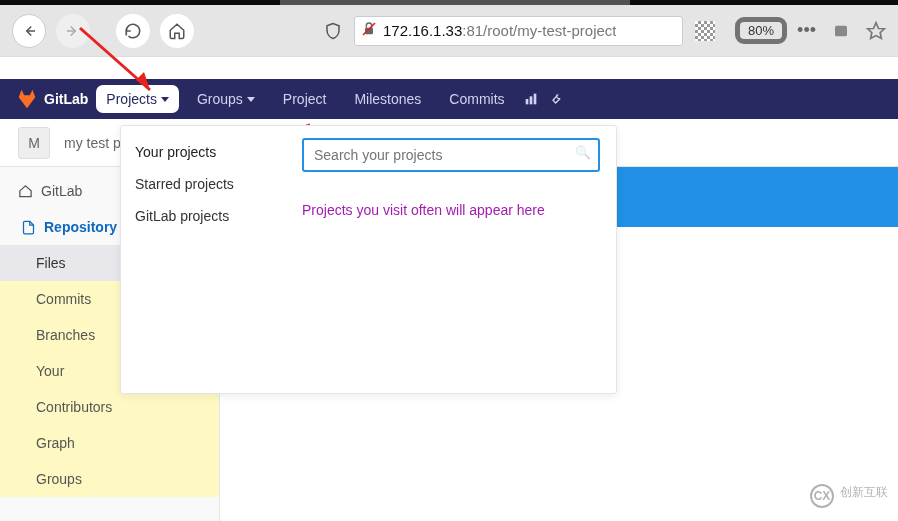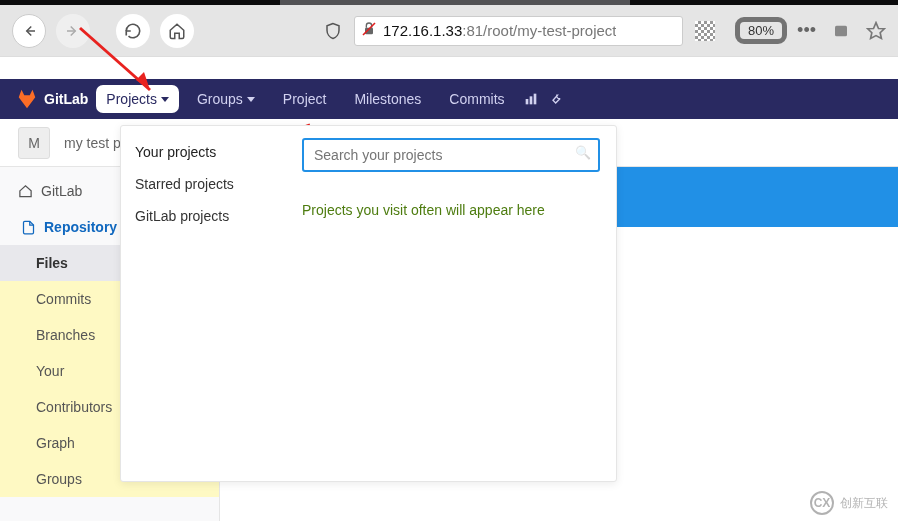--- a/index.html
+++ b/index.html
@@ -30,51 +30,51 @@
     .fox-icon { color: #fc6d26; }
     .topnav-item { cursor: pointer; display: flex; align-items: center; gap: 4px; padding: 6px 10px; border-radius: 7px; }
     .topnav-item.active { background: #fff; color: #292961; font-weight: 500; }
     .chev-down { width: 0; height: 0; border-left: 4px solid transparent; border-right: 4px solid transparent; border-top: 5px solid currentColor; display: inline-block; }
     
     
     .crumb-row { height: 48px; display: flex; align-items: center; padding: 0 18px; gap: 14px; color: #666; font-size: 14px; border-bottom: 1px solid #e5e5e5; background: #fff; }
     .proj-avatar { width: 32px; height: 32px; background: #eee; border: 1px solid #ddd; display: flex; align-items: center; justify-content: center; color: #666; font-weight: 500; border-radius: 3px; }
     
     
-    .projects-dropdown { position: absolute; top: 125px; left: 120px; width: 497px; height: 357px; background: #fff; border: 1px solid #e5e5e5; border-radius: 3px; box-shadow: 0 2px 8px rgba(0,0,0,.08); display: flex; z-index: 100; }
+    .projects-dropdown { position: absolute; top: 125px; left: 120px; width: 497px; height: 269px; background: #fff; border: 1px solid #e5e5e5; border-radius: 3px; box-shadow: 0 2px 8px rgba(0,0,0,.08); display: flex; z-index: 100; }
     .dd-left { width: 165px; border-right: 1px solid #fff; padding: 10px 0; }
     .dd-left-item { padding: 8px 14px; font-size: 14px; color: #333; cursor: pointer; }
     .dd-left-item:first-child { color: #222; }
     .dd-right { flex: 1; padding: 12px 16px; }
     .dd-search { width: 100%; border: 2px solid #2190e6; border-radius: 3px; height: 34px; padding: 0 30px 0 10px; font-size: 14px; color: #333; position: relative; }
     .dd-search-wrap { position: relative; margin-bottom: 14px; }
     .dd-search-wrap::after { content: "🔍"; position: absolute; right: 8px; top: 7px; font-size: 13px; opacity: 0.25; }
     .dd-heading { font-weight: 600; font-size: 14px; color: #333; margin-bottom: 6px; }
-    .dd-empty { font-size: 14px; color: #4d7c0f; margin-top: 30px; }
+    .dd-empty { font-size: 14px; color: #a21caf; margin-top: 30px; }
     
     
     .page-body { display: flex; height: calc(521px - 52px - 5px - 40px - 48px); }
     .sidebar { width: 220px; background: #f9f9fa; border-right: 1px solid #e5e5e5; padding-top: 6px; }
     .sb-item { display: flex; align-items: center; gap: 8px; padding: 10px 18px; font-size: 14px; color: #555; cursor: pointer; }
     .sb-item.l2 { padding-left: 36px; }
     .sb-item.top-level.active { color: #1068bf; font-weight: 600; border-left: 3px solid transparent; }
-    .sb-item.l2.active { background: #e8e8ec; color: #333; font-weight: 700; }
+    .sb-item.l2.active { background: #e8e8ec; color: #333; font-weight: 400; }
     .sb-sub { background: #fff; }
     .sb-sub .sb-item { background: #fef9c3; }
     
     .content { flex: 1; }
     .blue-bar { height: 60px; background: #2190e6; }
     
     
     .arrow { position: absolute; pointer-events: none; }
     .arrow-line { stroke: #e8221f; stroke-width: 3; fill: none; }
     .arrow-head { fill: #e8221f; }
     
     
-    .watermark { position: absolute; bottom: 6px; right: 10px; opacity: 0.45; font-size: 12px; display: flex; align-items: center; gap: 6px; color: #555; }
+    .watermark { position: absolute; bottom: 13px; right: 10px; opacity: 0.45; font-size: 12px; display: flex; gap: 6px; color: #555; }
     .wm-logo { width: 24px; height: 24px; border: 2px solid #555; border-radius: 50%; display: flex; align-items: center; justify-content: center; font-weight: 700; font-size: 12px; }
     
     
     .spacer { height: 22px; background: #fff; }
   </style>
 </head>
 <body>
 
 <div class="tab-strip"></div>
 

